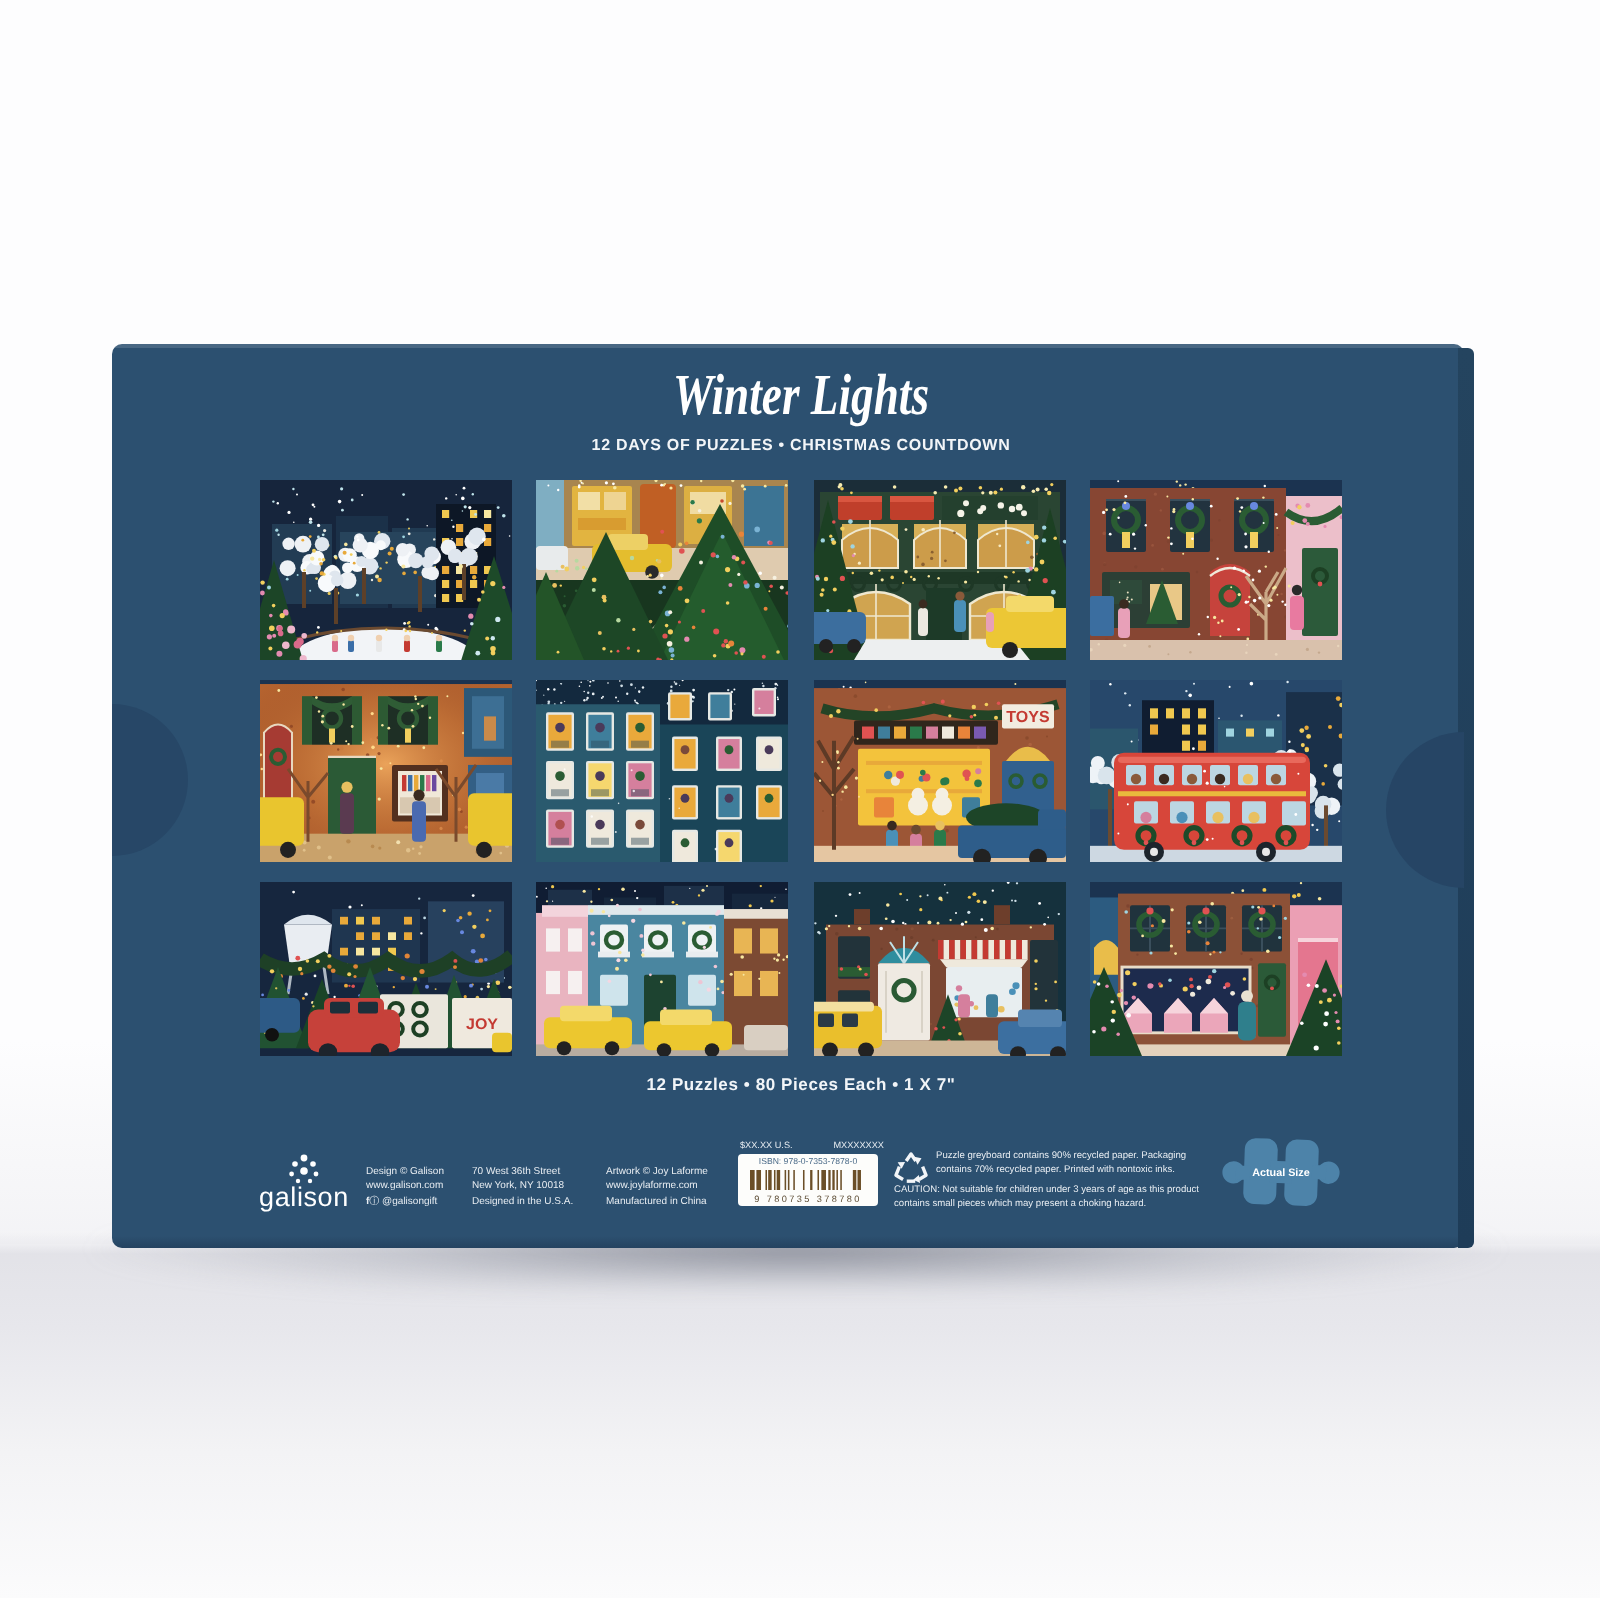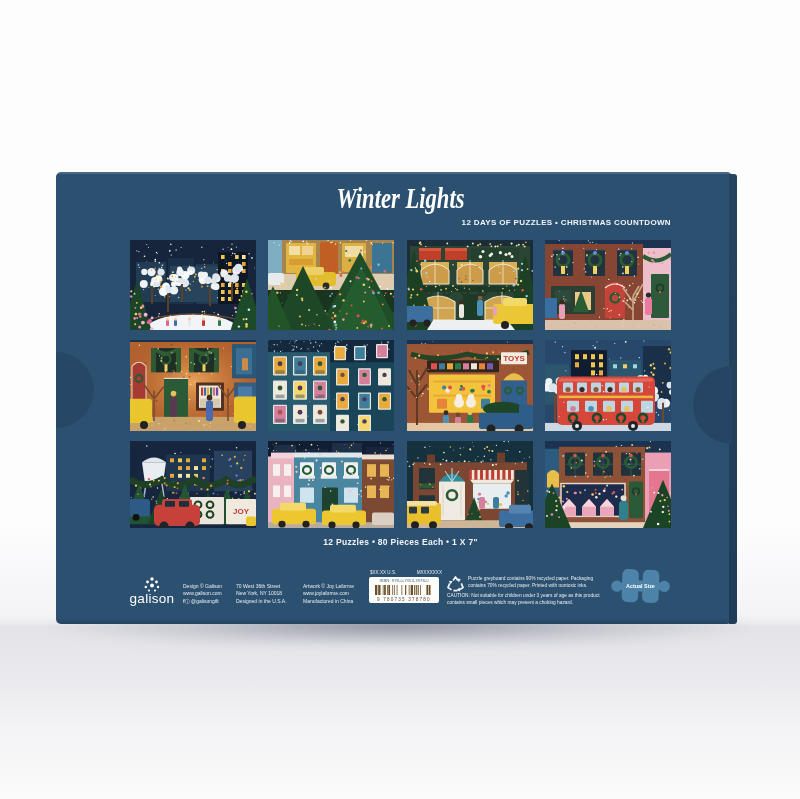--- a/index.html
+++ b/index.html
@@ -28,21 +28,21 @@
 <svg class="abs" style="left:56px;top:352px;" width="40" height="76">
     <path d="M0 0 A38 38 0 0 1 0 76 Z" fill="#274767"></path>
   </svg>
 
 <svg class="abs" style="left:692px;top:366px;" width="40" height="78">
     <path d="M40 0 A39 39 0 0 0 40 78 Z" fill="#264565"></path>
   </svg>
 
 <div class="abs" style="left:130px;top:182px;width:541px;text-align:center;color:#ffffff;font-family:'Liberation Serif',serif;font-style:italic;font-weight:bold;font-size:29px;letter-spacing:0px;transform:scaleX(0.78);transform-origin:center;">Winter Lights</div>
 
-<div class="abs" style="left:130px;top:218px;width:541px;text-align:right;color:#f2f5f8;font-size:8px;font-weight:bold;letter-spacing:0.35px;">12 DAYS OF PUZZLES • CHRISTMAS COUNTDOWN</div>
+<div class="abs" style="left:130px;top:218px;width:541px;text-align:center;color:#f2f5f8;font-size:8px;font-weight:bold;letter-spacing:0.35px;">12 DAYS OF PUZZLES • CHRISTMAS COUNTDOWN</div>
 
 <svg class="abs tile" style="left:130px;top:240px;" width="126" height="90" viewBox="0 0 126 90" preserveAspectRatio="none">
     <rect x="0" y="0" width="126" height="90" fill="#16253c"></rect>
     <rect x="6" y="22" width="30" height="40" fill="#223c54"></rect>
     <rect x="38" y="18" width="26" height="46" fill="#1b3149"></rect>
     <rect x="66" y="24" width="24" height="40" fill="#203a52"></rect>
     <rect x="40" y="26" width="50" height="36" fill="#27445c"></rect>
     <circle cx="44.2" cy="42.2" r="0.9" fill="#9fd4e0"></circle>
     <circle cx="44.1" cy="52.8" r="0.6" fill="#e8e8e0"></circle>
     <circle cx="46.1" cy="44.1" r="0.6" fill="#9fd4e0"></circle>

